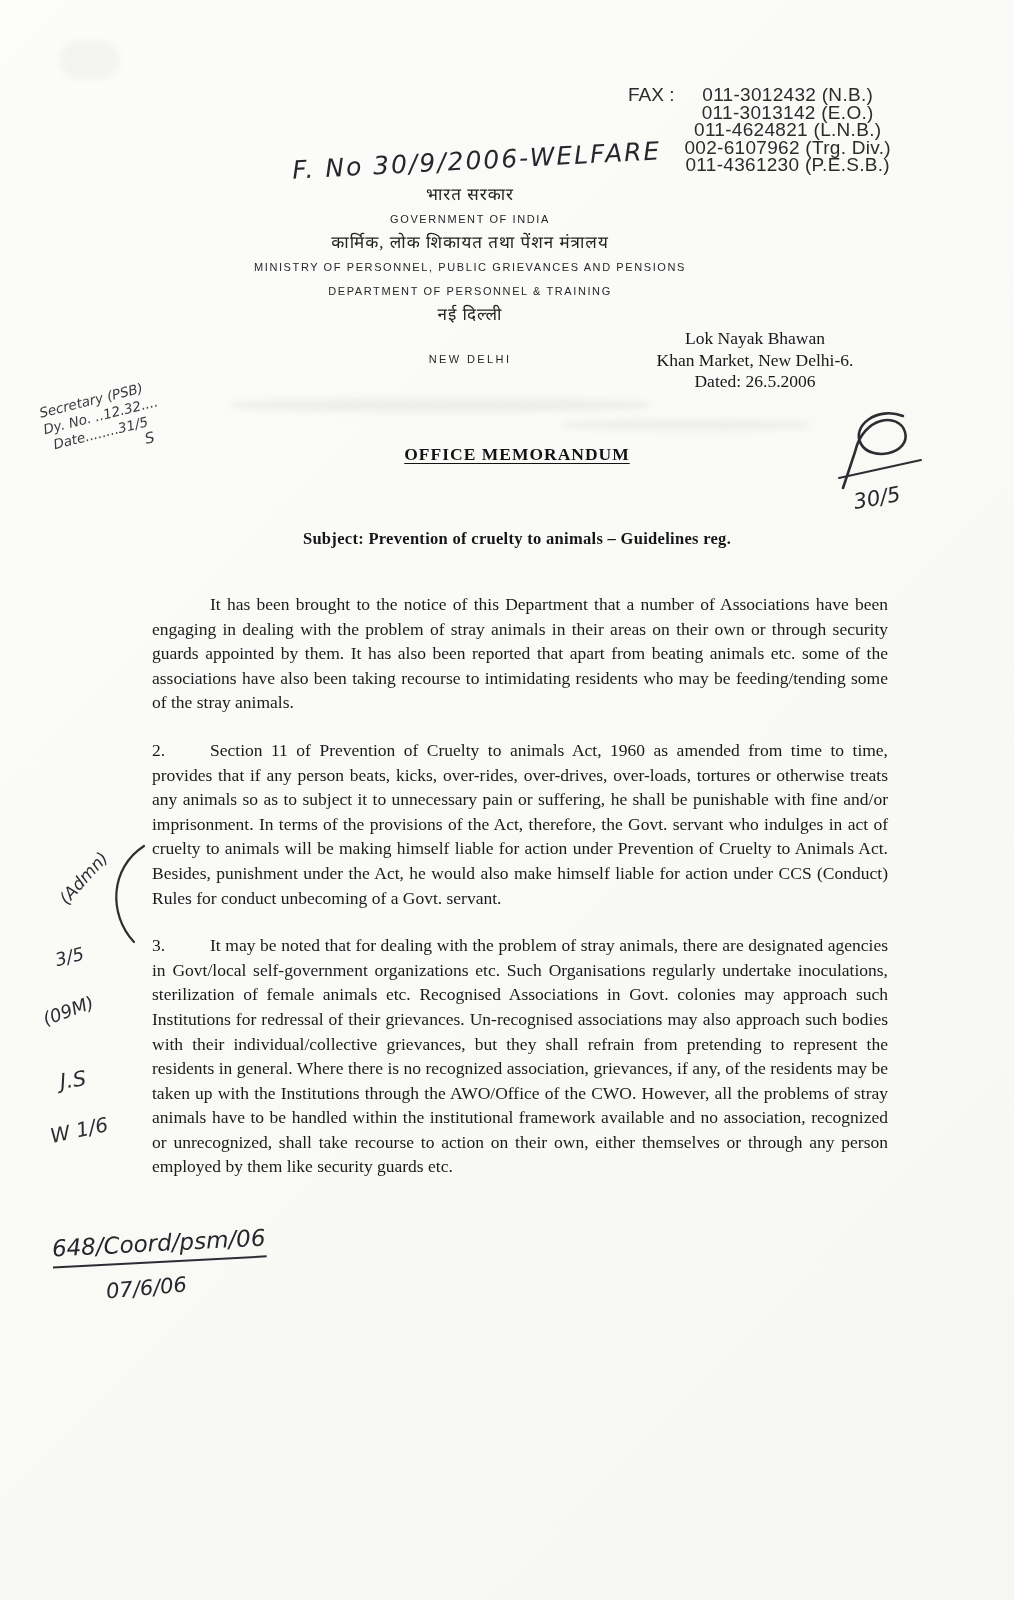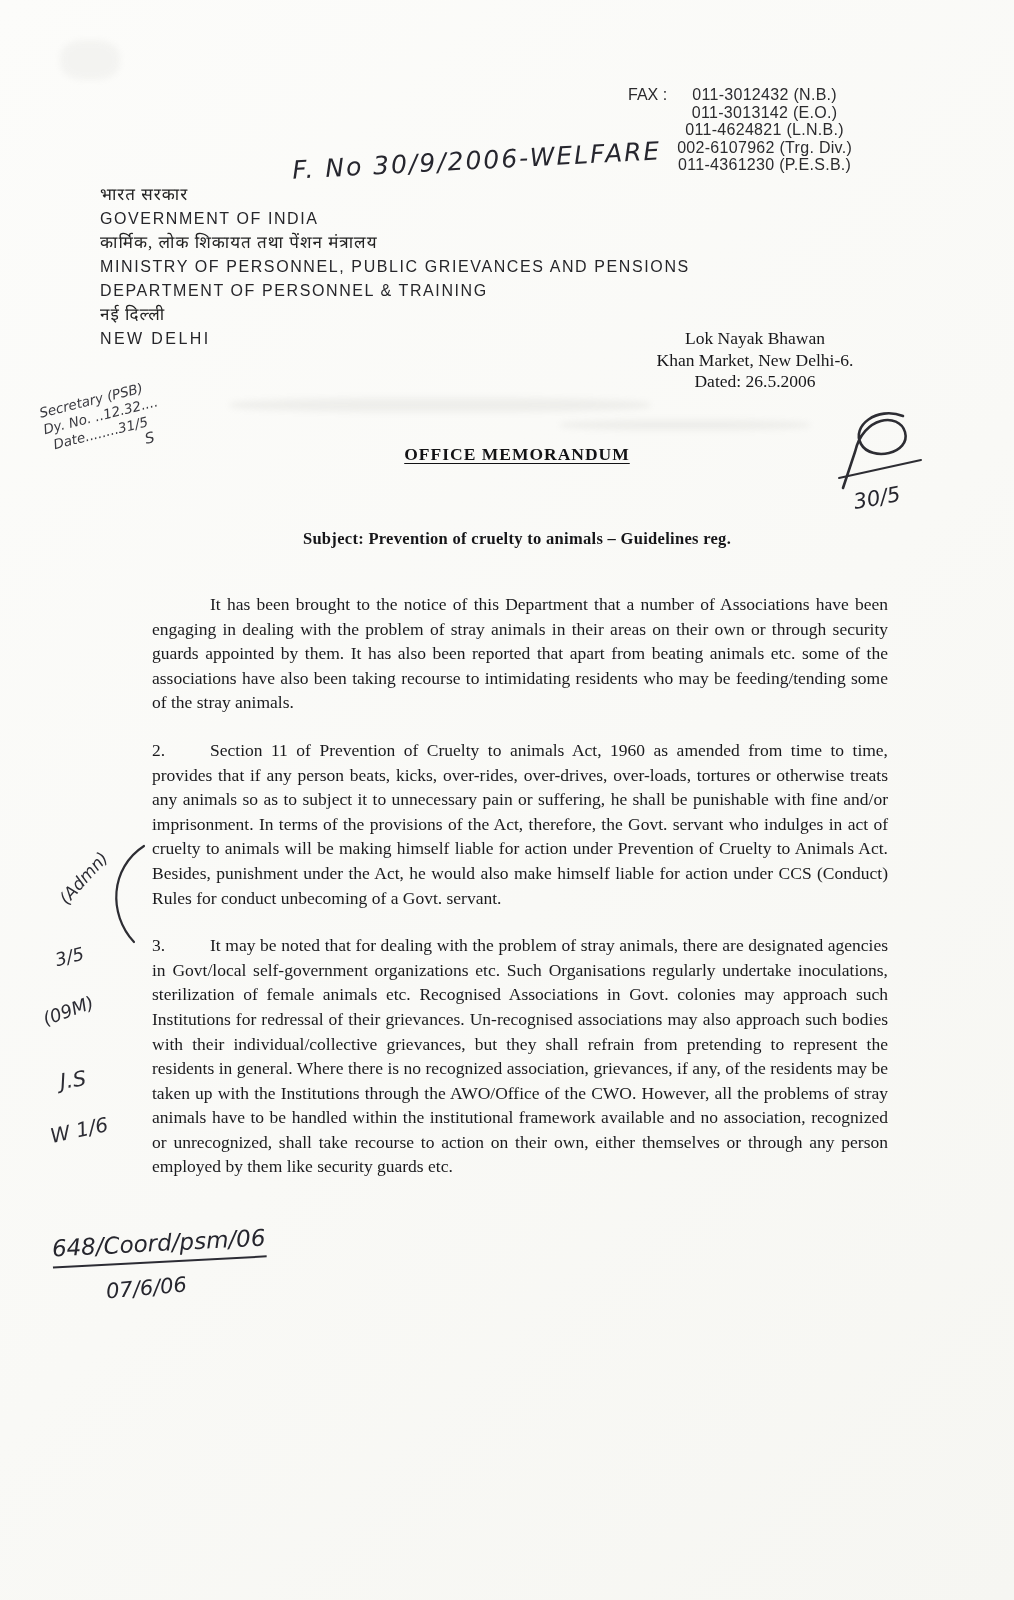--- a/index.html
+++ b/index.html
@@ -12,38 +12,38 @@
   }
   
   .smudge { position:absolute; background:#9a9a94; opacity:0.12; filter:blur(3px); border-radius:40%; }
   .smudge.s1 { left:230px; top:398px; width:420px; height:14px; }
   .smudge.s2 { left:560px; top:420px; width:250px; height:10px; }
   .smudge.s3 { left:60px; top:40px; width:60px; height:40px; opacity:0.08; }
 
   
   .fax-block {
     position:absolute; left:628px; top:86px; display:flex; gap:10px;
-    font-family:"Liberation Sans", sans-serif; font-size:16px; line-height:17.5px;
+    font-family:"Liberation Sans", sans-serif; font-size:19px; line-height:17.5px;
     color:#2b2b2e; white-space:nowrap;
   }
   .fax-lines div { letter-spacing:0.3px;text-align:center; }
 
   
   .hw { font-family:"DejaVu Sans", sans-serif; font-style:italic; color:#26262e; }
 
   .file-no {
     position:absolute; left:292px; top:146px; font-size:25px; letter-spacing:2px;
     transform:rotate(-3deg); white-space:nowrap;
   }
 
   
-  .letterhead { position:absolute; left:100px; top:183px; width:740px; color:#222; }
+  .letterhead { position:absolute; left:100px; top:183px; width:740px; text-align:center; color:#222; }
   .lh-hi { font-size:17px; line-height:24px; letter-spacing:1px; }
-  .lh-en { font-family:"Liberation Sans", sans-serif; font-size:16px; line-height:24px; letter-spacing:1.6px; color:#26262a; }
-  .lh-en.city { letter-spacing:2.4px; }
+  .lh-en { font-family:"Liberation Sans", sans-serif; font-size:11px; line-height:24px; letter-spacing:1.6px; color:#26262a; }
+  .lh-en.city { letter-spacing:2.4px;margin-top:20px; }
 
   .address { position:absolute; left:620px; top:328px; width:270px; text-align:center; font-size:17.5px; line-height:21.5px; color:#17171a; }
 
   .stamp {
     position:absolute; left:44px; top:390px; transform:rotate(-14deg);
     font-size:13.5px; line-height:17px; color:#3a3a40; white-space:nowrap;
   }
   .stamp .s3 { margin-left:6px; }
   .stamp .s4 { margin-left:96px; font-size:15px; }
 

